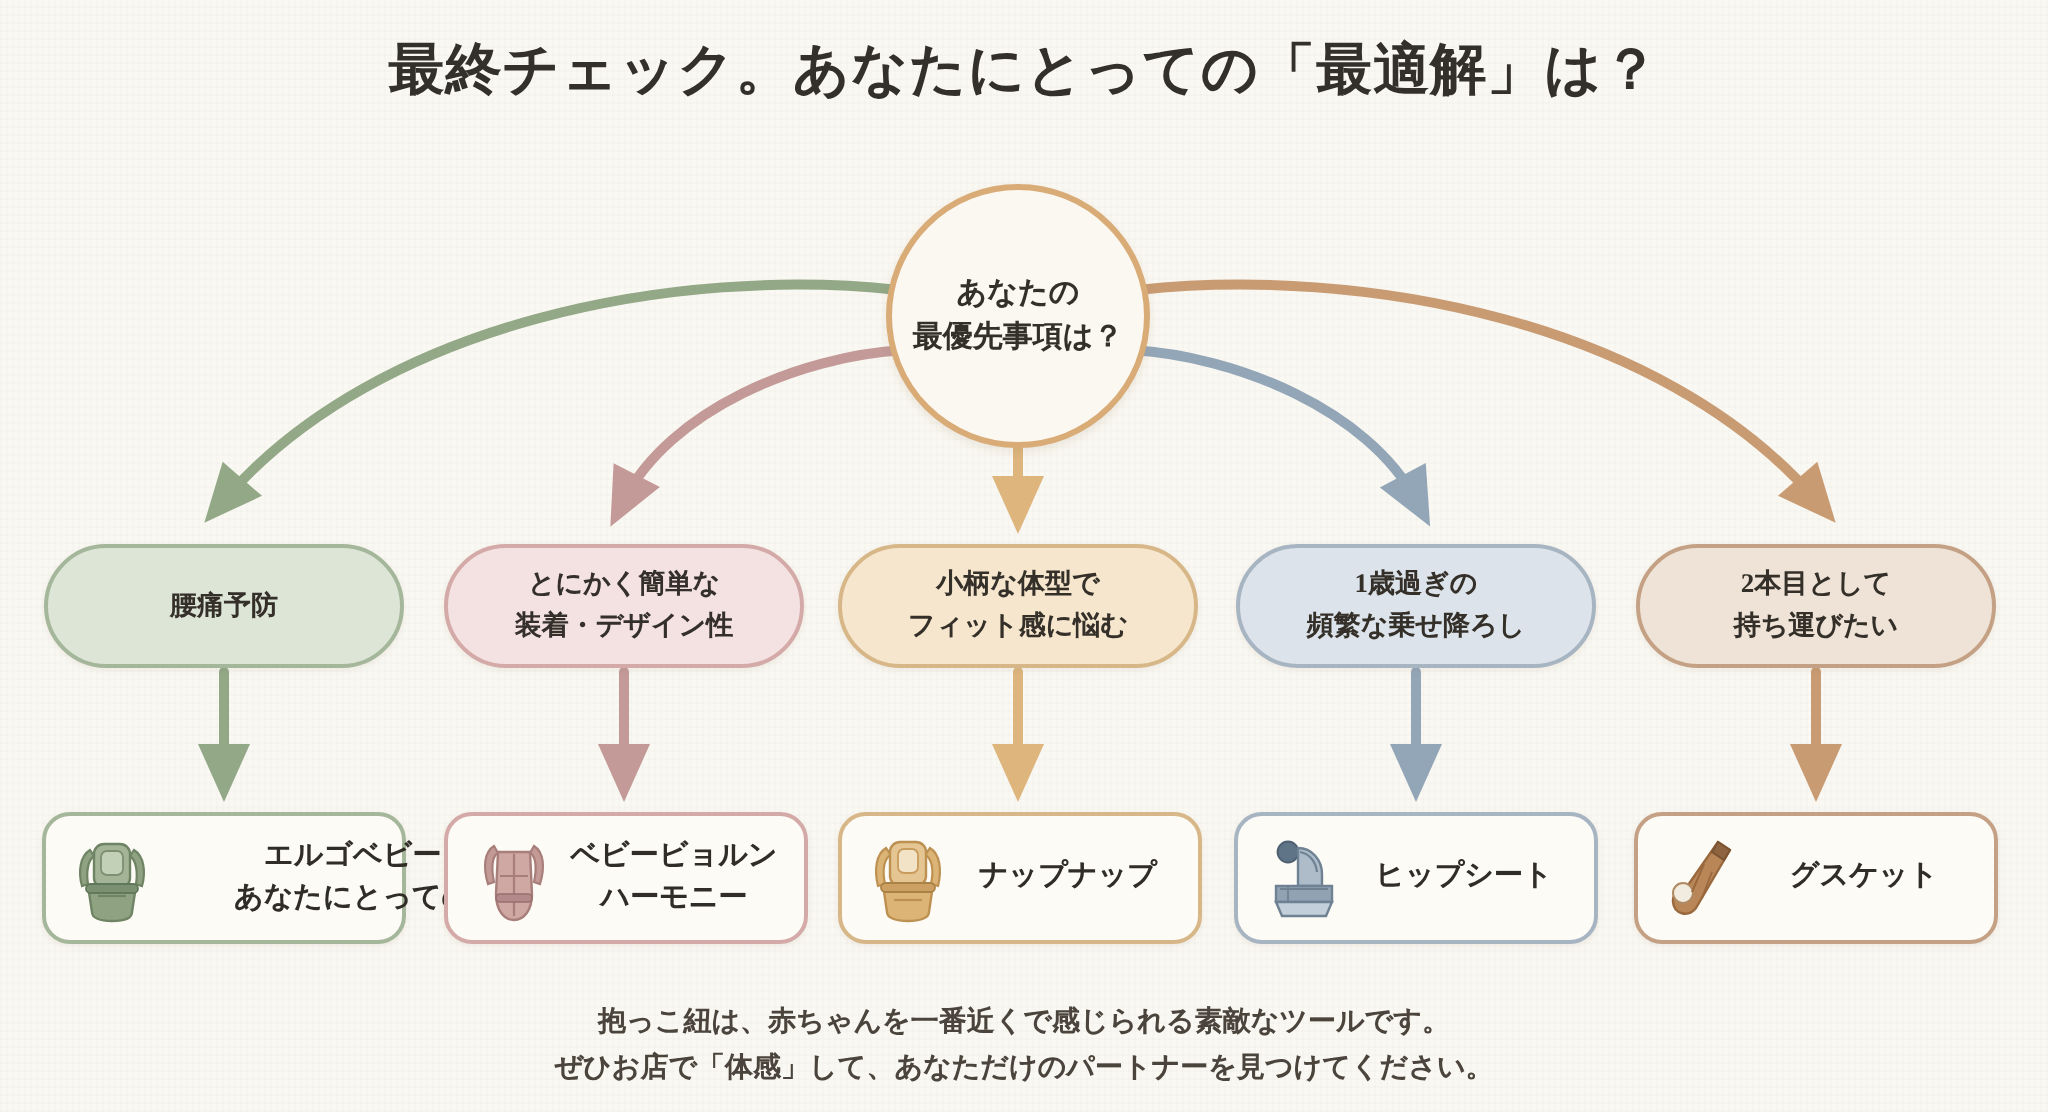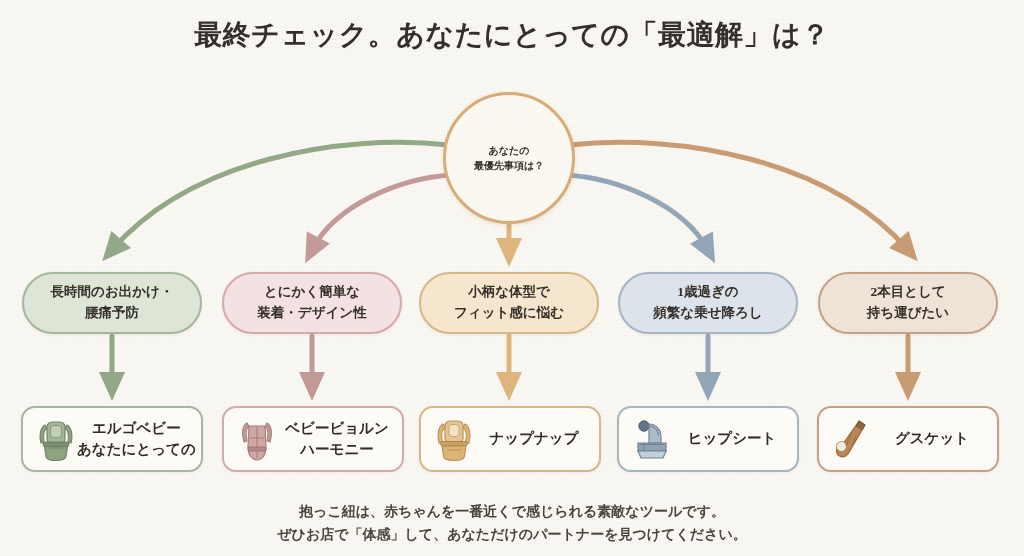--- a/index.html
+++ b/index.html
@@ -67,21 +67,21 @@
     border: 3px solid #d9ab76;
     box-sizing: border-box;
     display: flex;
     flex-direction: column;
     align-items: center;
     justify-content: center;
     box-shadow: 0 2px 5px rgba(140,115,80,0.13);
     z-index: 4;
   }
   .root-node .rl {
-    font-size: 10px;
+    font-size: 15px;
     font-weight: bold;
     line-height: 1.5;
     color: #332f29;
     white-space: nowrap;
   }
 
   
   .branch {
     position: absolute;
     top: 272px;
@@ -201,21 +201,20 @@
 <div class="stage">
 
   <div class="page-title">最終チェック。あなたにとっての「最適解」は？</div>
 
   <div class="root-node">
     <div class="rl">あなたの</div>
     <div class="rl">最優先事項は？</div>
   </div>
 
   <div class="branch" id="b0" style="left:22px;background:#dde5d7;border-color:#a5b79b;">
-    <div class="bl">長時間のお出かけ・</div>
     <div class="bl">腰痛予防</div>
   </div>
 
   <div class="branch" id="b1" style="left:222px;background:#f3e2e1;border-color:#d4aaa8;">
     <div class="bl">とにかく簡単な</div>
     <div class="bl">装着・デザイン性</div>
   </div>
 
   <div class="branch" id="b2" style="left:419px;background:#f5e6cd;border-color:#d7b787;">
     <div class="bl">小柄な体型で</div>
@@ -225,21 +224,21 @@
   <div class="branch" id="b3" style="left:618px;background:#dde3ea;border-color:#a7b4c2;text-align:right;">
     <div class="bl">1歳過ぎの</div>
     <div class="bl">頻繁な乗せ降ろし</div>
   </div>
 
   <div class="branch" id="b4" style="left:818px;background:#eee3d6;border-color:#c4a185;">
     <div class="bl">2本目として</div>
     <div class="bl">持ち運びたい</div>
   </div>
 
-  <div class="product" style="left:21px;border-color:#a5b79b;">
+  <div class="product" style="left:21px;border-color:#a5b79b;gap:40px;">
     <div class="picon">
       <svg viewBox="0 0 40 46" width="40" height="46" xmlns="http://www.w3.org/2000/svg">
         <path d="M9 9 C4 12 3 20 5 27 L8 26 C7 20 8 14 11 12 Z" fill="#8fa382" stroke="#6f8464" stroke-width="1.1"></path>
         <path d="M31 9 C36 12 37 20 35 27 L32 26 C33 20 32 14 29 12 Z" fill="#8fa382" stroke="#6f8464" stroke-width="1.1"></path>
         <rect x="11" y="6" width="18" height="22" rx="5" fill="#a3b596" stroke="#6f8464" stroke-width="1.2"></rect>
         <rect x="14.5" y="9.5" width="11" height="12" rx="3" fill="#c3d0b8" stroke="#7e9071" stroke-width="0.9"></rect>
         <path d="M8 27 L32 27 L30 40 C30 43 26 44.5 20 44.5 C14 44.5 10 43 10 40 Z" fill="#8fa382" stroke="#6f8464" stroke-width="1.2"></path>
         <rect x="7" y="26" width="26" height="4.5" rx="2.2" fill="#7b9070" stroke="#62785a" stroke-width="0.9"></rect>
         <path d="M13 32 L27 32" stroke="#6f8464" stroke-width="1.1"></path>
       </svg>

